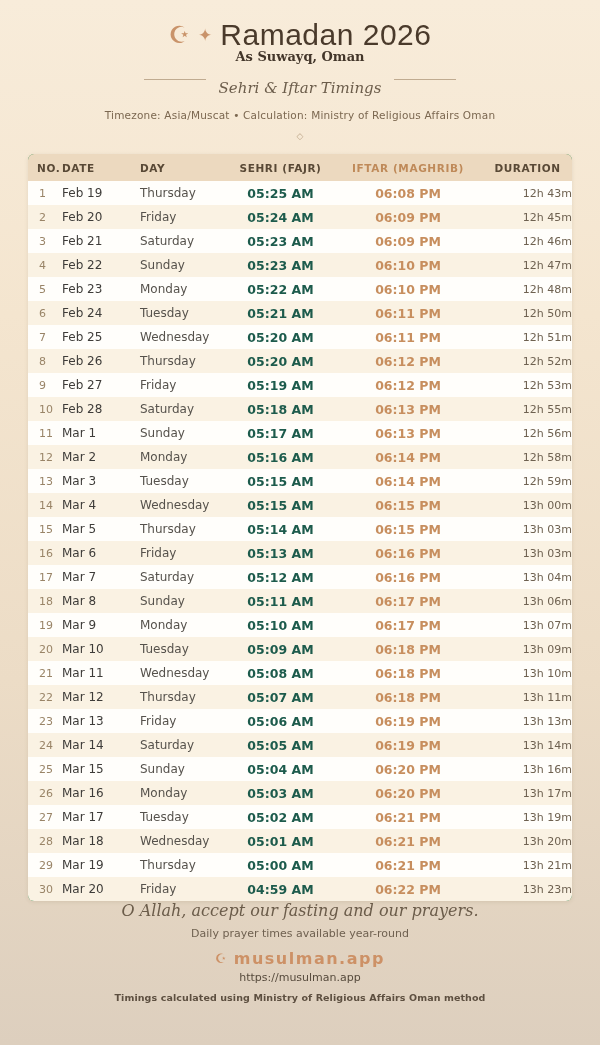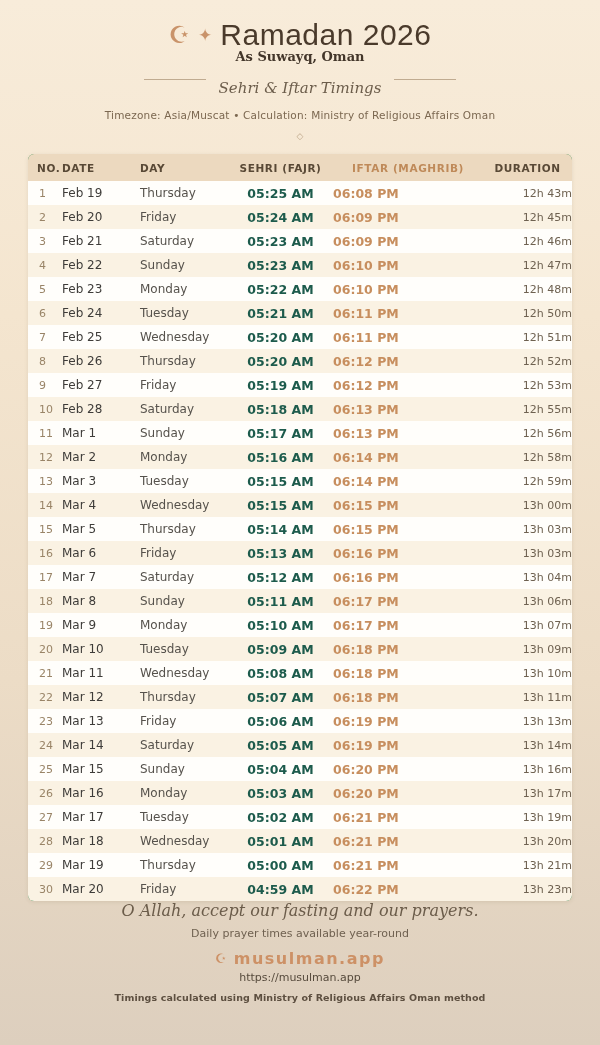--- a/index.html
+++ b/index.html
@@ -69,21 +69,21 @@
   thead th.th-iftar { text-align: center; color: #bf8a59; }
   thead th.th-duration { text-align: center; }
   tbody tr { height: 24px; }
   tbody tr:nth-child(odd)  { background: #fffefb; }
   tbody tr:nth-child(even) { background: #faf2e3; }
   tbody td { padding: 0; vertical-align: middle; }
   td.td-no    { padding-left: 11px; font-size: 11px; color: #998467; }
   td.td-date  { padding-left: 2px; font-size: 12px; color: #3e3c39; }
   td.td-day   { padding-left: 2px; font-size: 12px; color: #56524c; }
   td.td-sehri { text-align: center; font-size: 12.5px; font-weight: bold; color: #1d5b4c; }
-  td.td-iftar { font-size: 12.5px; font-weight: bold; color: #c78e5e; }
+  td.td-iftar { text-align: center; font-size: 12.5px; font-weight: bold; color: #c78e5e; }
   td.td-duration { text-align: right; font-size: 11px; color: #6e6150; }
 
   
   .footer { position: absolute; left: 0; top: 894px; width: 600px; text-align: center; }
   .fasting-note {
     font-style: italic; font-size: 11px; color: #8d7d69; margin-top: 4px;
   }
   .dua {
     font-family: "DejaVu Serif", "Liberation Serif", serif;
     font-style: italic; font-size: 16px; color: #66584746; color: #6b5c4a; margin-top: 7px;

